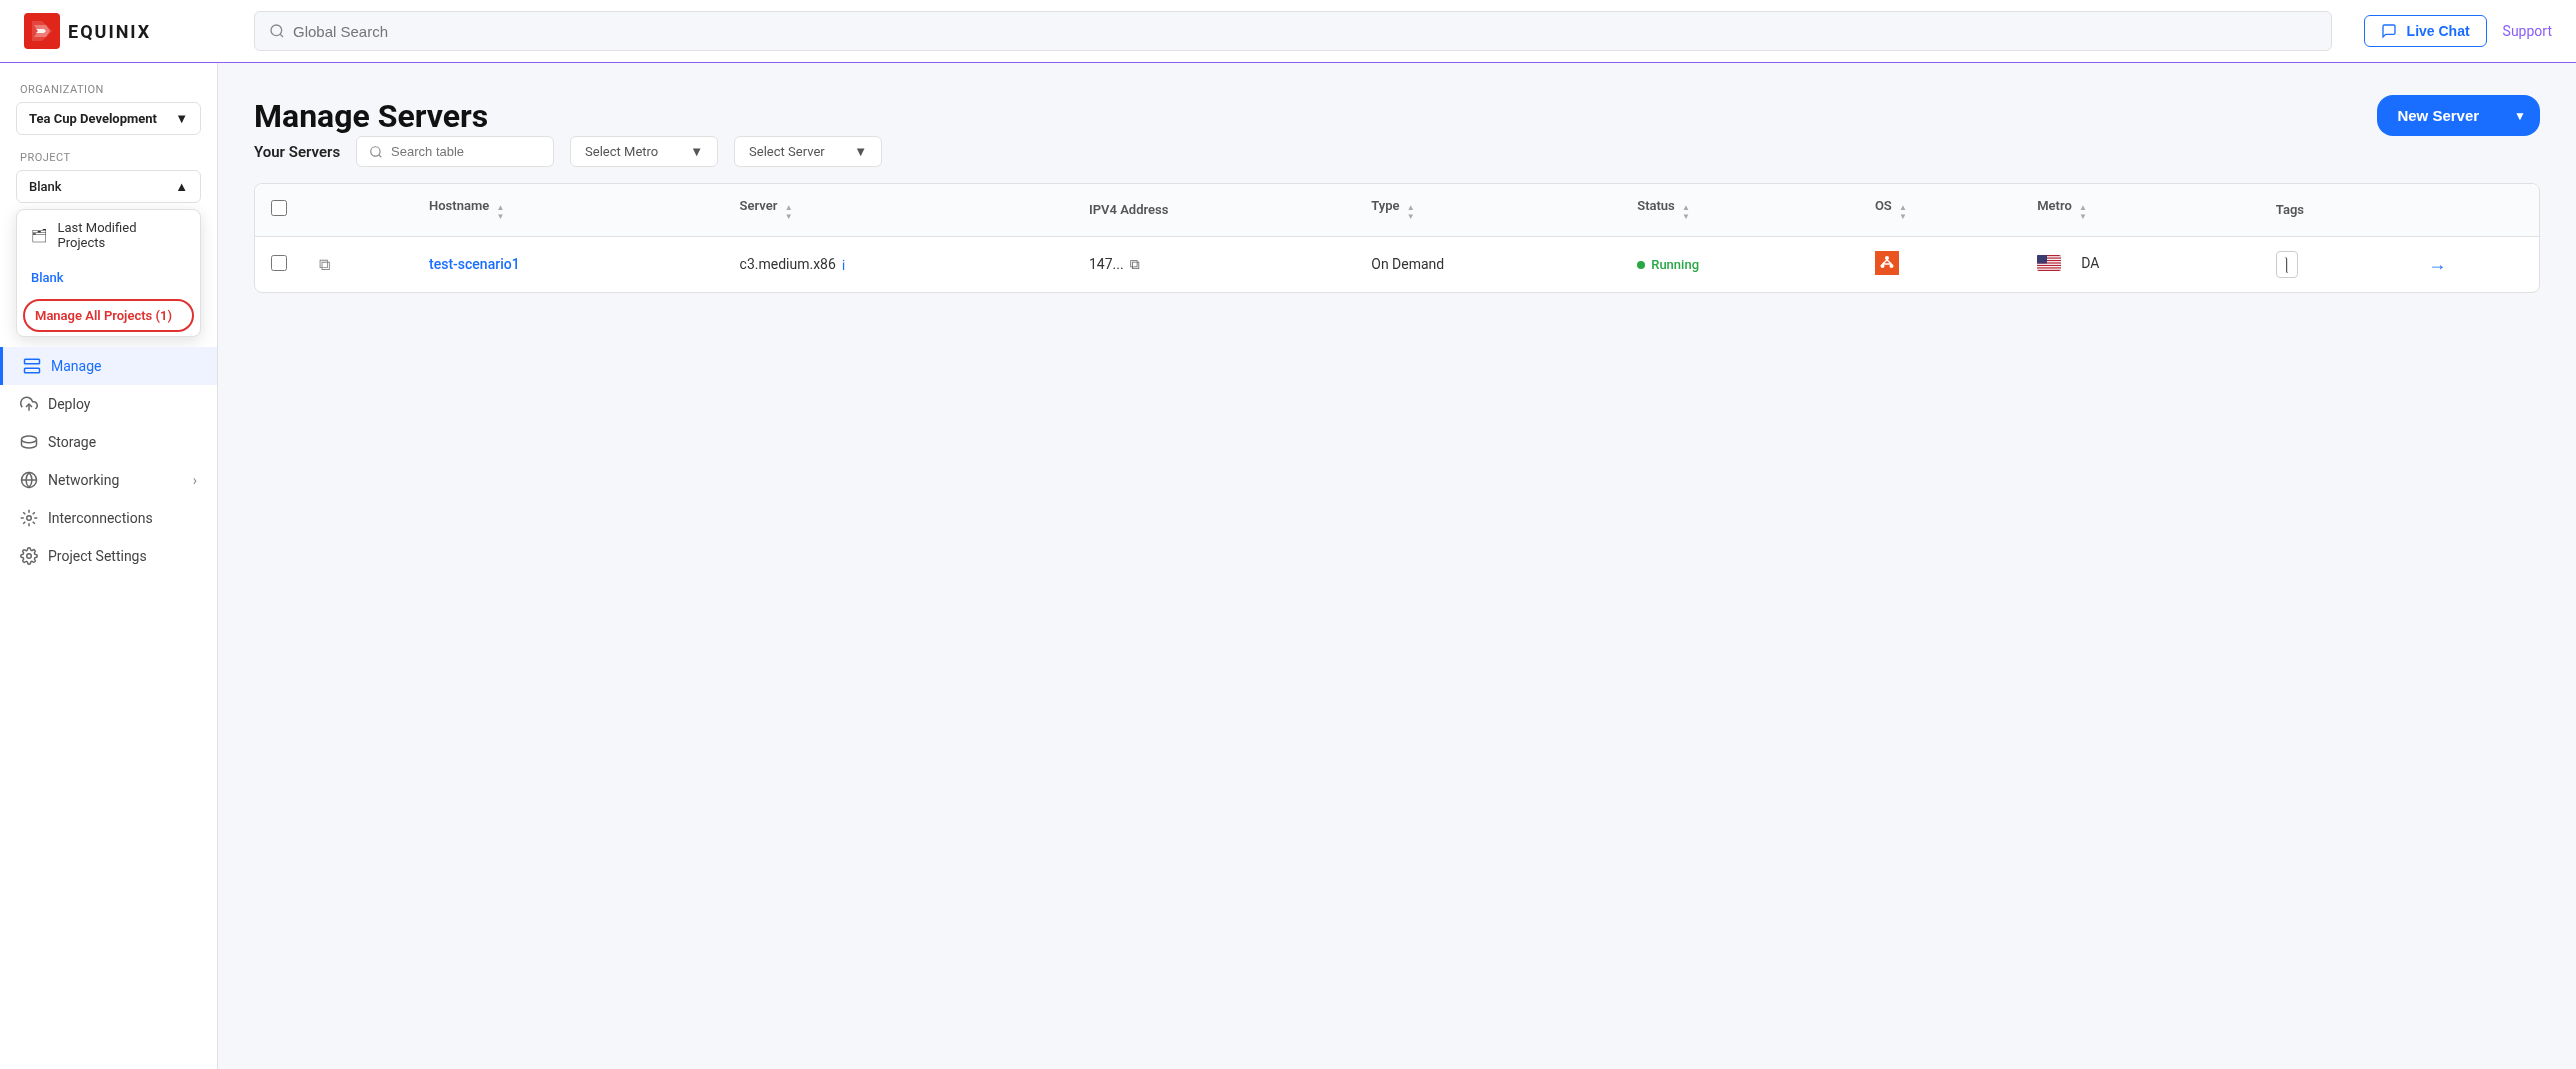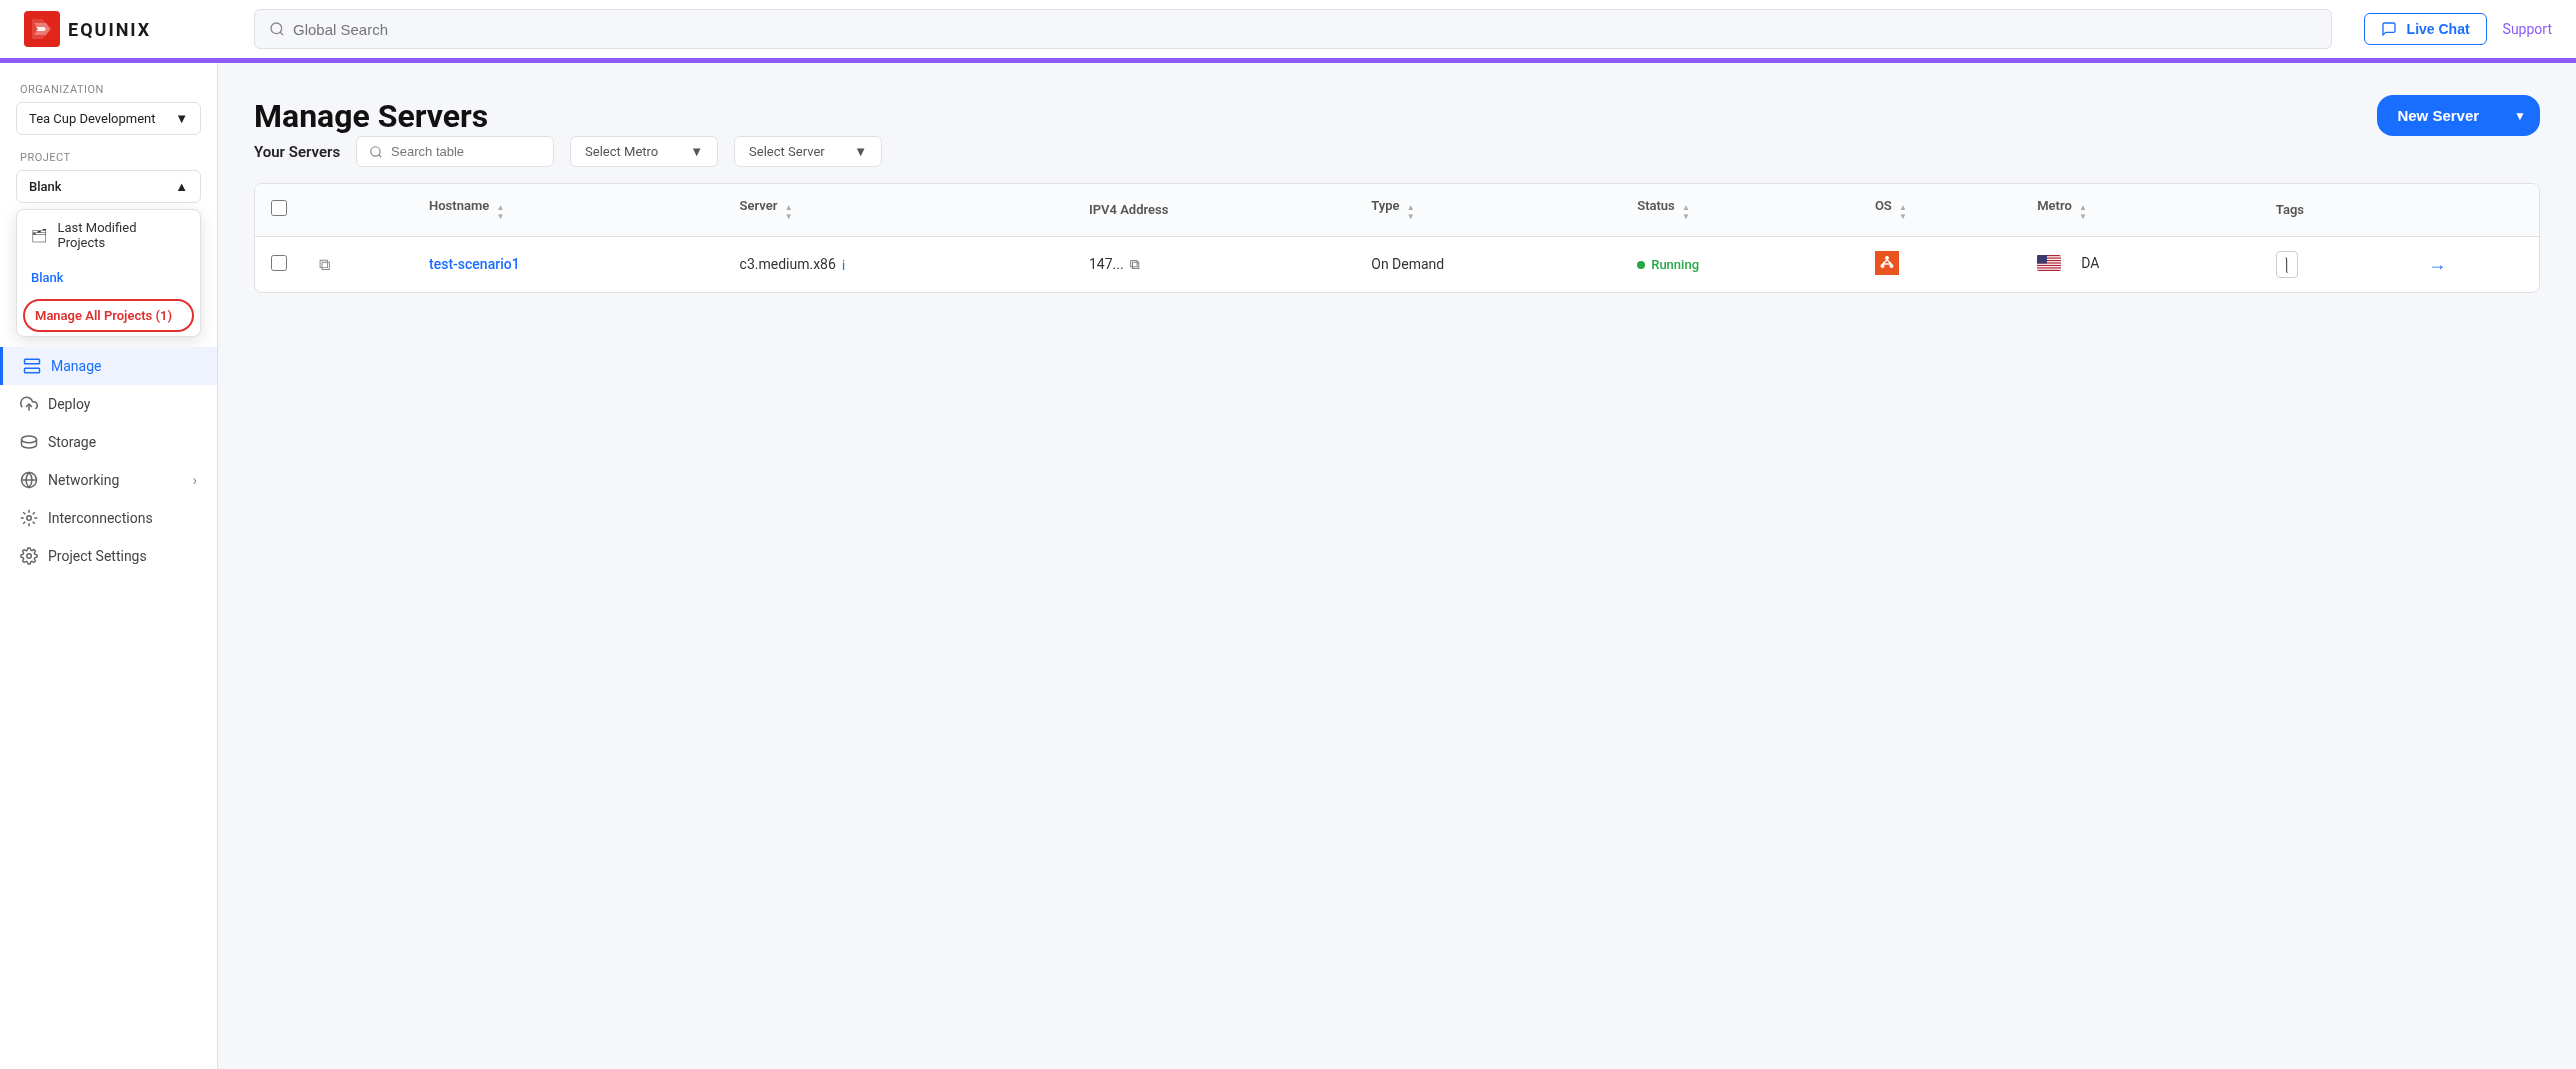--- a/index.html
+++ b/index.html
@@ -1,21 +1,21 @@
 <!DOCTYPE html>
 <html><head>
   <meta charset="utf-8">
   <style>
     * { box-sizing: border-box; margin: 0; padding: 0; }
     body { font-family: -apple-system, BlinkMacSystemFont, 'Segoe UI', Roboto, sans-serif; background: #f5f7fa; color: #333; }
 
     
     .topnav {
       display: flex; align-items: center; background: #fff;
-      border-bottom: 5px solid #8b5cf6; padding: 0 24px; height: 63px;
+      border-bottom: 1px solid #8b5cf6; padding: 0 24px; height: 63px;
       position: fixed; top: 0; left: 0; right: 0; z-index: 100;
     }
     .logo { display: flex; align-items: center; gap: 8px; min-width: 198px; }
     .logo-icon { width: 36px; height: 36px; }
     .logo-text { font-size: 18px; font-weight: 700; letter-spacing: 2px; color: #1a1a1a; }
     .search-bar {
       flex: 1; display: flex; align-items: center;
       background: #f5f7fa; border: 1px solid #e0e0e0; border-radius: 6px;
       padding: 0 14px; height: 40px; margin: 0 32px;
     }
@@ -41,21 +41,21 @@
       width: 218px; background: #fff; border-right: 1px solid #e0e0e0;
       position: fixed; top: 63px; bottom: 0; left: 0;
       display: flex; flex-direction: column; padding: 20px 0;
       overflow-y: auto; z-index: 50;
     }
     .sidebar-section { padding: 0 16px; margin-bottom: 4px; }
     .sidebar-label { font-size: 11px; color: #888; text-transform: uppercase; letter-spacing: 0.5px; margin-bottom: 6px; padding: 0 4px; }
     .org-select {
       display: flex; align-items: center; justify-content: space-between;
       background: #fff; border: 1px solid #e0e0e0; border-radius: 6px;
-      padding: 8px 12px; cursor: pointer; font-size: 13px; font-weight: 400; color: #222;
+      padding: 8px 12px; cursor: pointer; font-size: 13px; font-weight: 700; color: #222;
     }
     .project-label { font-size: 11px; color: #888; text-transform: uppercase; letter-spacing: 0.5px; margin: 16px 0 6px; padding: 0 4px; }
     .project-select {
       display: flex; align-items: center; justify-content: space-between;
       background: #fff; border: 1px solid #e0e0e0; border-radius: 6px;
       padding: 8px 12px; cursor: pointer; font-size: 13px; font-weight: 500; color: #222;
     }
 
     
     .dropdown-menu {

